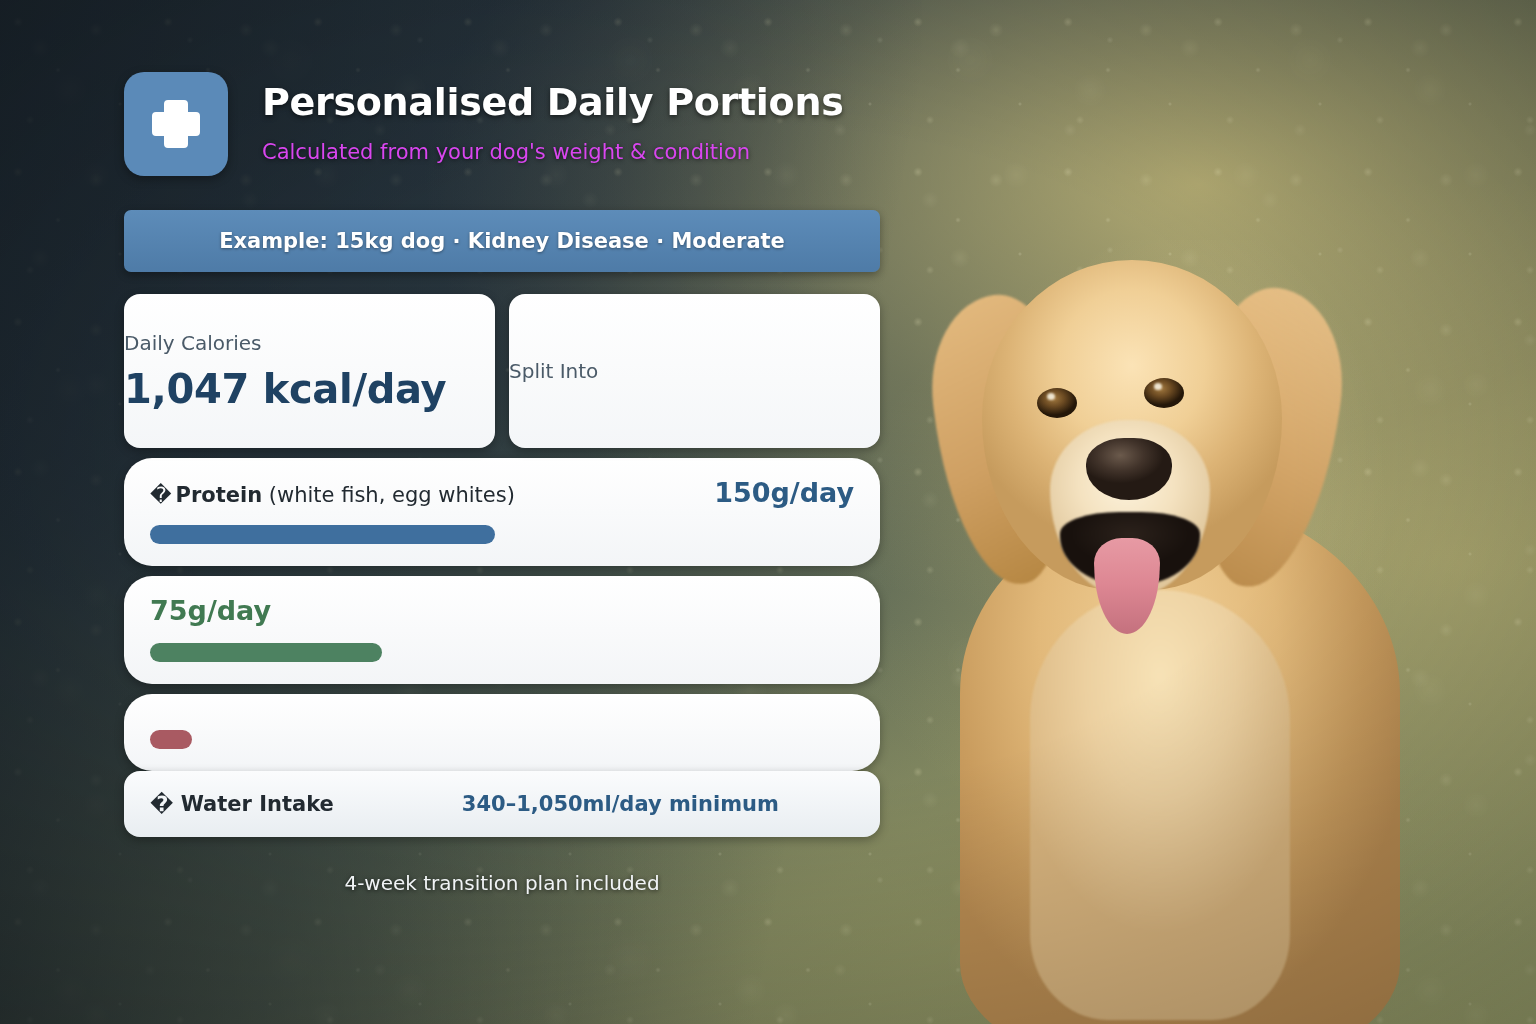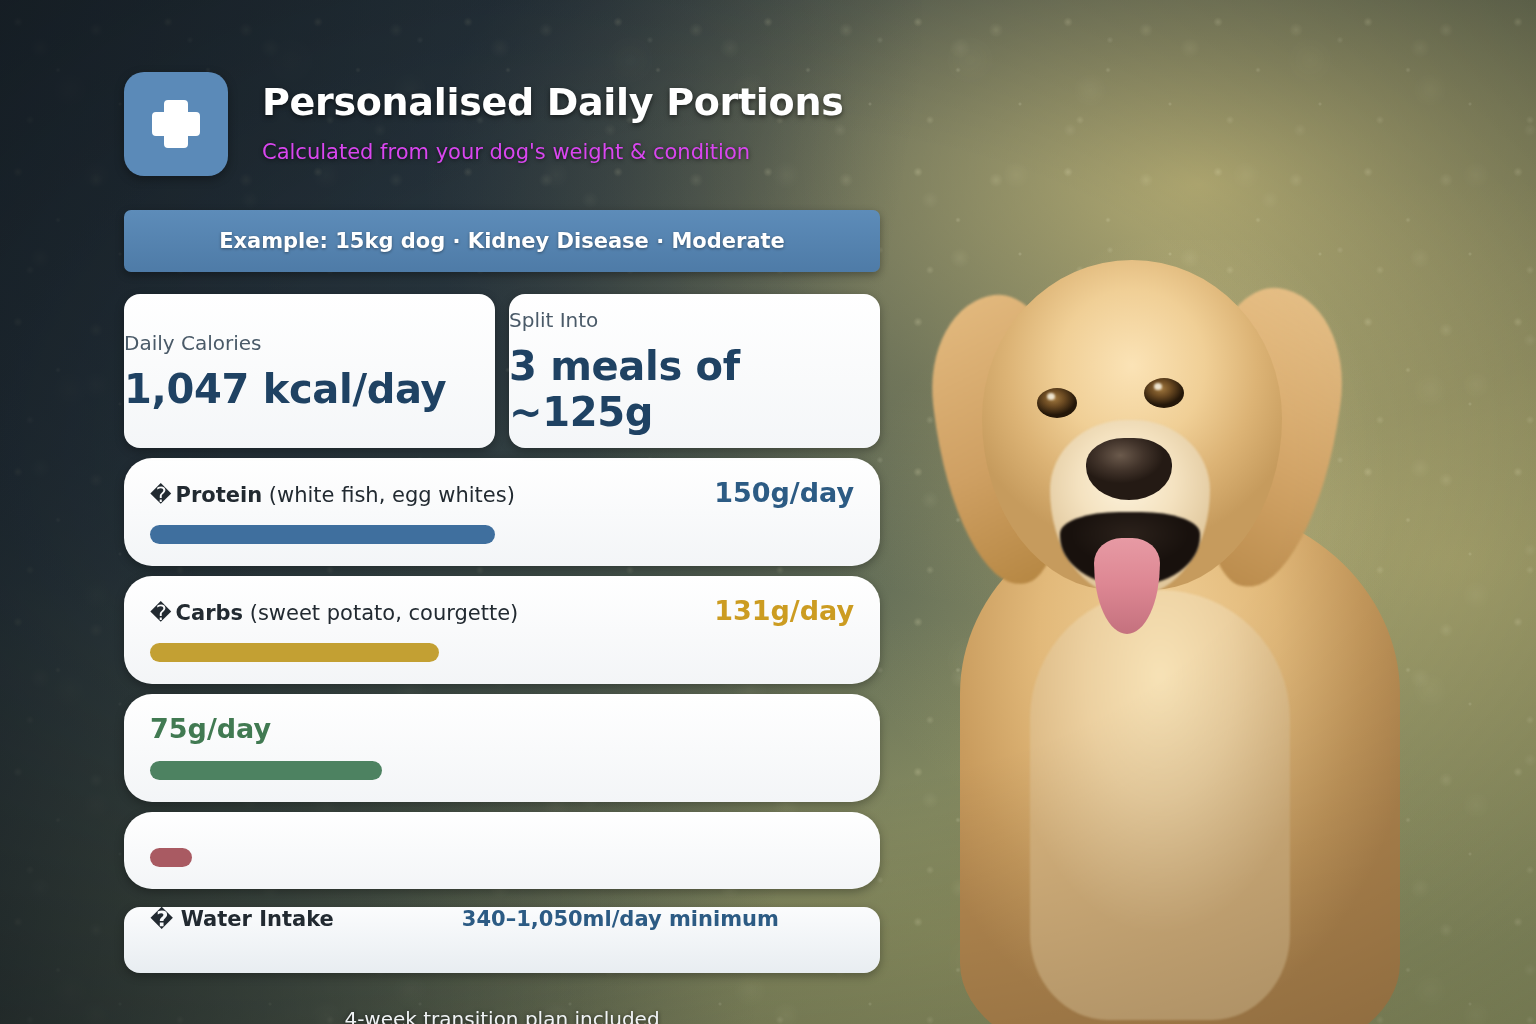--- a/index.html
+++ b/index.html
@@ -187,23 +187,23 @@
   .nutrient-name { font-size:21px; color:#222a31; }
   .nutrient-name .ico { font-family:"DejaVu Sans", sans-serif; margin-right:4px; }
   .nutrient-name .strong { font-weight:bold; }
   .nutrient-name .sub { font-weight:400; }
   .nutrient-value { font-size:27px; font-weight:bold; white-space:nowrap; }
 
   .bar-track { margin-top:17px; height:19px; }
   .bar-fill { height:19px; border-radius:10px; }
 
   .water {
-    margin-top:18px; border-radius:16px; height:66px; padding:0 26px;
+    border-radius:16px; height:66px; padding:0 26px;
     background:linear-gradient(180deg, #fbfcfd 0%, #e8edf1 100%);
-    display:flex; align-items:flex-start;
+    display:flex; align-items:center;
     box-shadow:0 3px 10px rgba(0,0,0,.30);
   }
   .water-name { font-size:21px; font-weight:bold; color:#222a31; }
   .water-value { font-size:21px; font-weight:bold; color:#2c5b84; margin-left:128px; }
 
   .footer { margin-top:34px; text-align:center; }
   .footer-line {
     font-size:20px; color:#f0f3f5; font-weight:400;
     text-shadow:0 1px 4px rgba(0,0,0,.65);
   }
@@ -256,45 +256,35 @@
     <span class="badge-text">Example: 15kg dog · Kidney Disease · Moderate</span>
   </div>
 
   <div class="stat-row">
     <div class="stat-card">
       <div class="stat-label">Daily Calories</div>
       <div class="stat-value">1,047 kcal/day</div>
     </div>
     <div class="stat-card">
       <div class="stat-label">Split Into</div>
-      <div class="stat-value">3 meals of ~125g</div>
     </div>
   </div>
 
   <div id="nutrient-list">
       <div class="nutrient">
         <div class="nutrient-head">
           <span class="nutrient-name"><span class="ico">�</span><span class="strong">Protein</span> <span class="sub">(white fish, egg whites)</span></span>
           <span class="nutrient-value" style="color: rgb(44, 91, 132);">150g/day</span>
         </div>
         <div class="bar-track">
           <div class="bar-fill" style="background: rgb(63, 111, 158); width: 49%;"></div>
         </div>
       </div>
       <div class="nutrient">
         <div class="nutrient-head">
-          <span class="nutrient-name"><span class="ico">�</span><span class="strong">Carbs</span> <span class="sub">(sweet potato, courgette)</span></span>
-          <span class="nutrient-value" style="color: rgb(204, 156, 33);">131g/day</span>
-        </div>
-        <div class="bar-track">
-          <div class="bar-fill" style="background: rgb(195, 160, 51); width: 41%;"></div>
-        </div>
-      </div>
-      <div class="nutrient">
-        <div class="nutrient-head">
           <span class="nutrient-value" style="color: rgb(65, 122, 82);">75g/day</span>
         </div>
         <div class="bar-track">
           <div class="bar-fill" style="background: rgb(77, 130, 97); width: 33%;"></div>
         </div>
       </div>
       <div class="nutrient">
         <div class="bar-track">
           <div class="bar-fill" style="background: rgb(169, 90, 98); width: 6%;"></div>
         </div>

